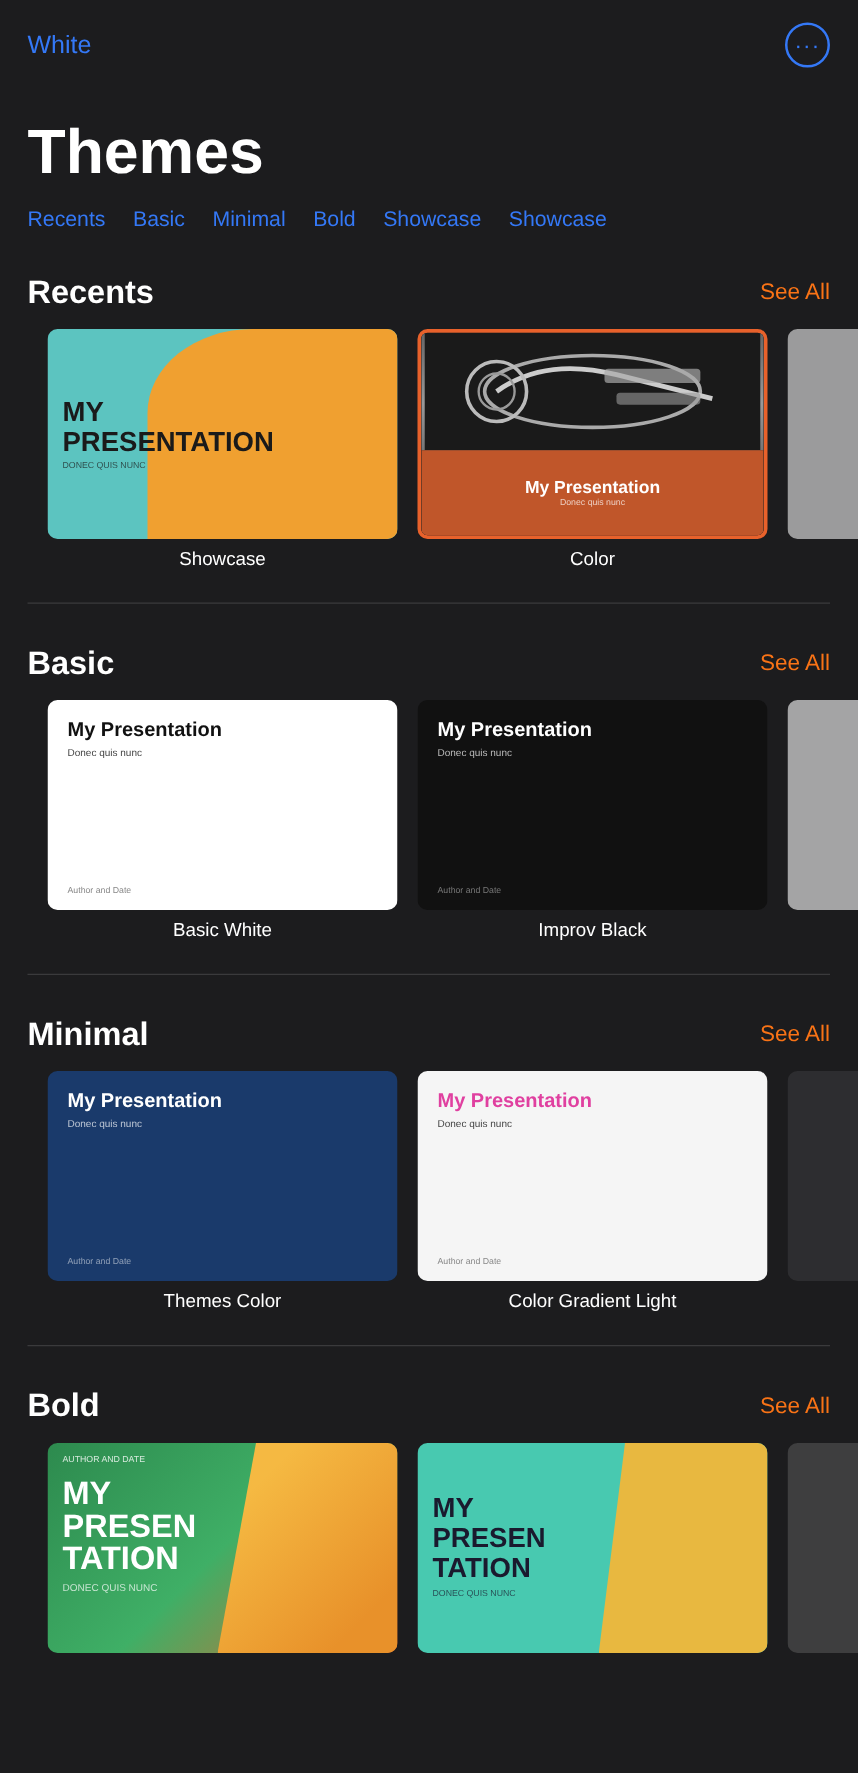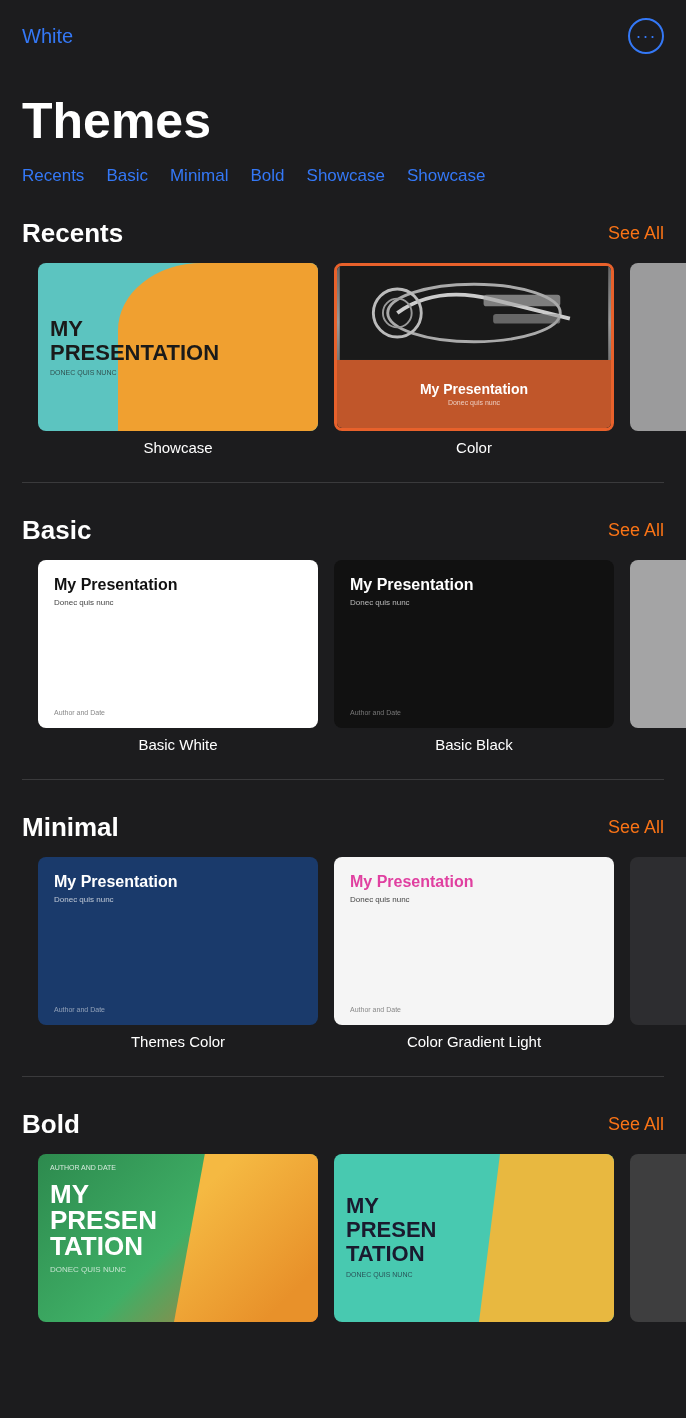--- a/index.html
+++ b/index.html
@@ -420,21 +420,21 @@
     <div class="theme-card">
       <div class="theme-thumbnail">
         <div class="basic-black-thumb">
           <div>
             <div class="title">My Presentation</div>
             <div class="subtitle">Donec quis nunc</div>
           </div>
           <div class="author">Author and Date</div>
         </div>
       </div>
-      <span class="theme-label">Basic Black</span>
+      <span class="theme-label">Improv Black</span>
     </div>
 
     <div class="partial-card">
       <div class="partial-fill" style="background:#fff;"></div>
     </div>
   </div>
 </div>
 
 <div class="divider"></div>
 

